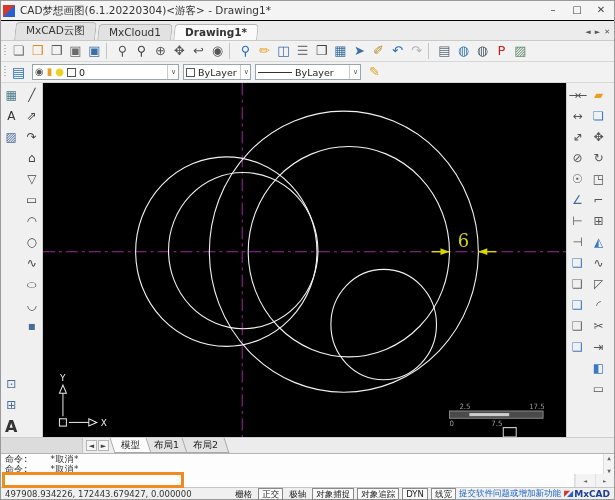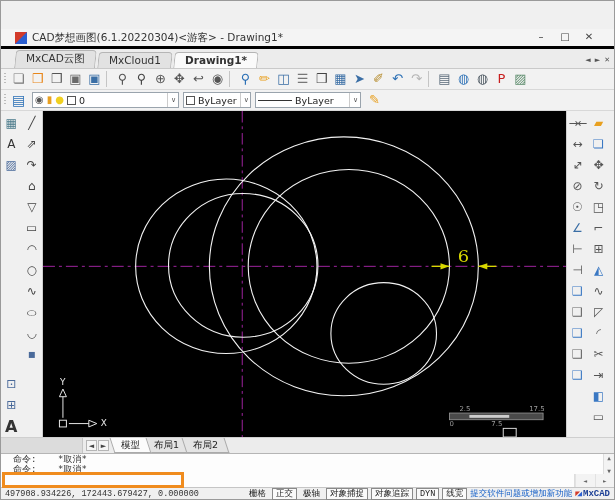--- a/index.html
+++ b/index.html
@@ -1,21 +1,21 @@
 <!DOCTYPE html>
 <html><head>
 <meta charset="utf-8">
 <style>
   * { box-sizing: border-box; margin: 0; padding: 0; }
   html,body { width:615px; height:500px; overflow:hidden; }
   body { font-family:"DejaVu Sans","Liberation Sans",sans-serif; font-size:11px; color:#222; }
   .app { width:615px; height:500px; display:flex; flex-direction:column; background:#f0f0f0; border:1px solid #9a9a9a; }
 
   
-  .titlebar { height:20px; display:flex; align-items:center; padding:0 14px; background:#f4f4f4; border-bottom:3px solid #000000; flex:0 0 auto;margin-top:28px;}
+  .titlebar { height:20px; display:flex; align-items:center; padding:0 2px; background:#f4f4f4; border-bottom:1px solid #000000; flex:0 0 auto;}
   .app-icon { width:12px; height:12px; margin-right:5px; background:linear-gradient(135deg,#d23a2a 48%,#2a5fd2 52%); flex:0 0 auto;}
   .title-text { font-size:10.5px; color:#333; white-space:nowrap; overflow:hidden; flex:1;}
   .win-controls { display:flex; gap:2px; }
   .win-btn { width:22px; height:15px; text-align:center; line-height:14px; font-size:10px; color:#444; }
 
   
   .menubar { height:16px; display:flex; align-items:center; padding:0 6px; background:#f0f0f0; flex:0 0 auto;}
   .menu-item { padding:0 7px; font-size:10.5px; color:#222; white-space:nowrap;}
 
   
@@ -60,30 +60,30 @@
   .layouttabs { height:16px; display:flex; align-items:stretch; background:#ececec; border-top:1px solid #cfcfcf; flex:0 0 auto; font-size:9.5px;}
   .lt-spacer { width:82px; background:#dcdcdc; border-right:1px solid #c5c5c5;}
   .lt-arrows { display:flex; align-items:center; gap:1px; padding:0 3px; font-size:7px; color:#444;}
   .lt-arrows span{ border:1px solid #b5b5b5; background:#f5f5f5; width:11px; height:11px; line-height:10px; text-align:center;}
   .sheet-tab { padding:1px 8px 0; border:1px solid #aaa; border-top:none; transform:skewX(18deg); background:#e4e4e4; margin-right:-4px; }
   .sheet-tab span{ display:inline-block; transform:skewX(-18deg);}
   .sheet-tab.active { background:#fbfbfb; z-index:2;}
 
   
   .cmdarea { height:34px; background:#fdfdfd; border-top:1px solid #b5b5b5; position:relative; font-family:"DejaVu Sans Mono","Liberation Mono",monospace; font-size:9px; color:#333; flex:0 0 auto;}
-  .cmd-line { height:10px; line-height:10px; padding-left:12px; white-space:pre;}
+  .cmd-line { height:10px; line-height:10px; padding-left:4px; white-space:pre;}
   .cmd-input { height:14px; line-height:13px; border-top:1px solid #d5d5d5; padding-left:4px; display:flex; align-items:center; white-space:pre;}
   .caret { display:inline-block; width:1px; height:10px; background:#111; margin-left:1px;}
   .hl-box { position:absolute; left:1px; top:18px; width:182px; height:16px; border:3px solid #f08c1e; pointer-events:none; z-index:5;}
   .cmd-vscroll { position:absolute; right:0; top:0; width:11px; height:20px; display:flex; flex-direction:column; justify-content:space-between; border-left:1px solid #ddd; background:#f3f3f3; font-size:6px; color:#666; text-align:center;}
   .cmd-hscroll { position:absolute; right:0; bottom:0; width:40px; height:13px; display:flex; border-left:1px solid #ddd; background:#f3f3f3; font-size:6px; color:#666;}
   .cmd-hscroll span{flex:1; text-align:center; line-height:13px; border-left:1px solid #e2e2e2;}
 
   
-  .statusbar { height:12px; display:flex; align-items:center; background:#f0f0f0; border-top:1px solid #c5c5c5; font-size:8.5px; padding:0 4px; gap:4px; flex:0 0 auto;font-family:Liberation Mono, monospace;}
+  .statusbar { height:12px; display:flex; align-items:center; background:#f0f0f0; border-top:1px solid #c5c5c5; font-size:8.5px; padding:0 4px; gap:4px; flex:0 0 auto;}
   .coords { color:#333; white-space:nowrap;}
   .status-right { margin-left:auto; display:flex; align-items:center; gap:3px;}
   .toggle { padding:0 3px; color:#222; white-space:nowrap; line-height:10px;}
   .toggle.boxed { border:1px solid #8a8a8a; background:#fafafa;}
   .fb-link { color:#1560c8; white-space:nowrap;}
   .brand { display:flex; align-items:center; gap:1px; font-weight:bold; color:#1c3f96; font-size:9px;}
   .brand .lg1{color:#d23a2a; font-size:8px;} .brand .lg2{color:#2a5fd2; font-size:8px; margin-left:-4px;}
 </style>
 </head>
 <body>

